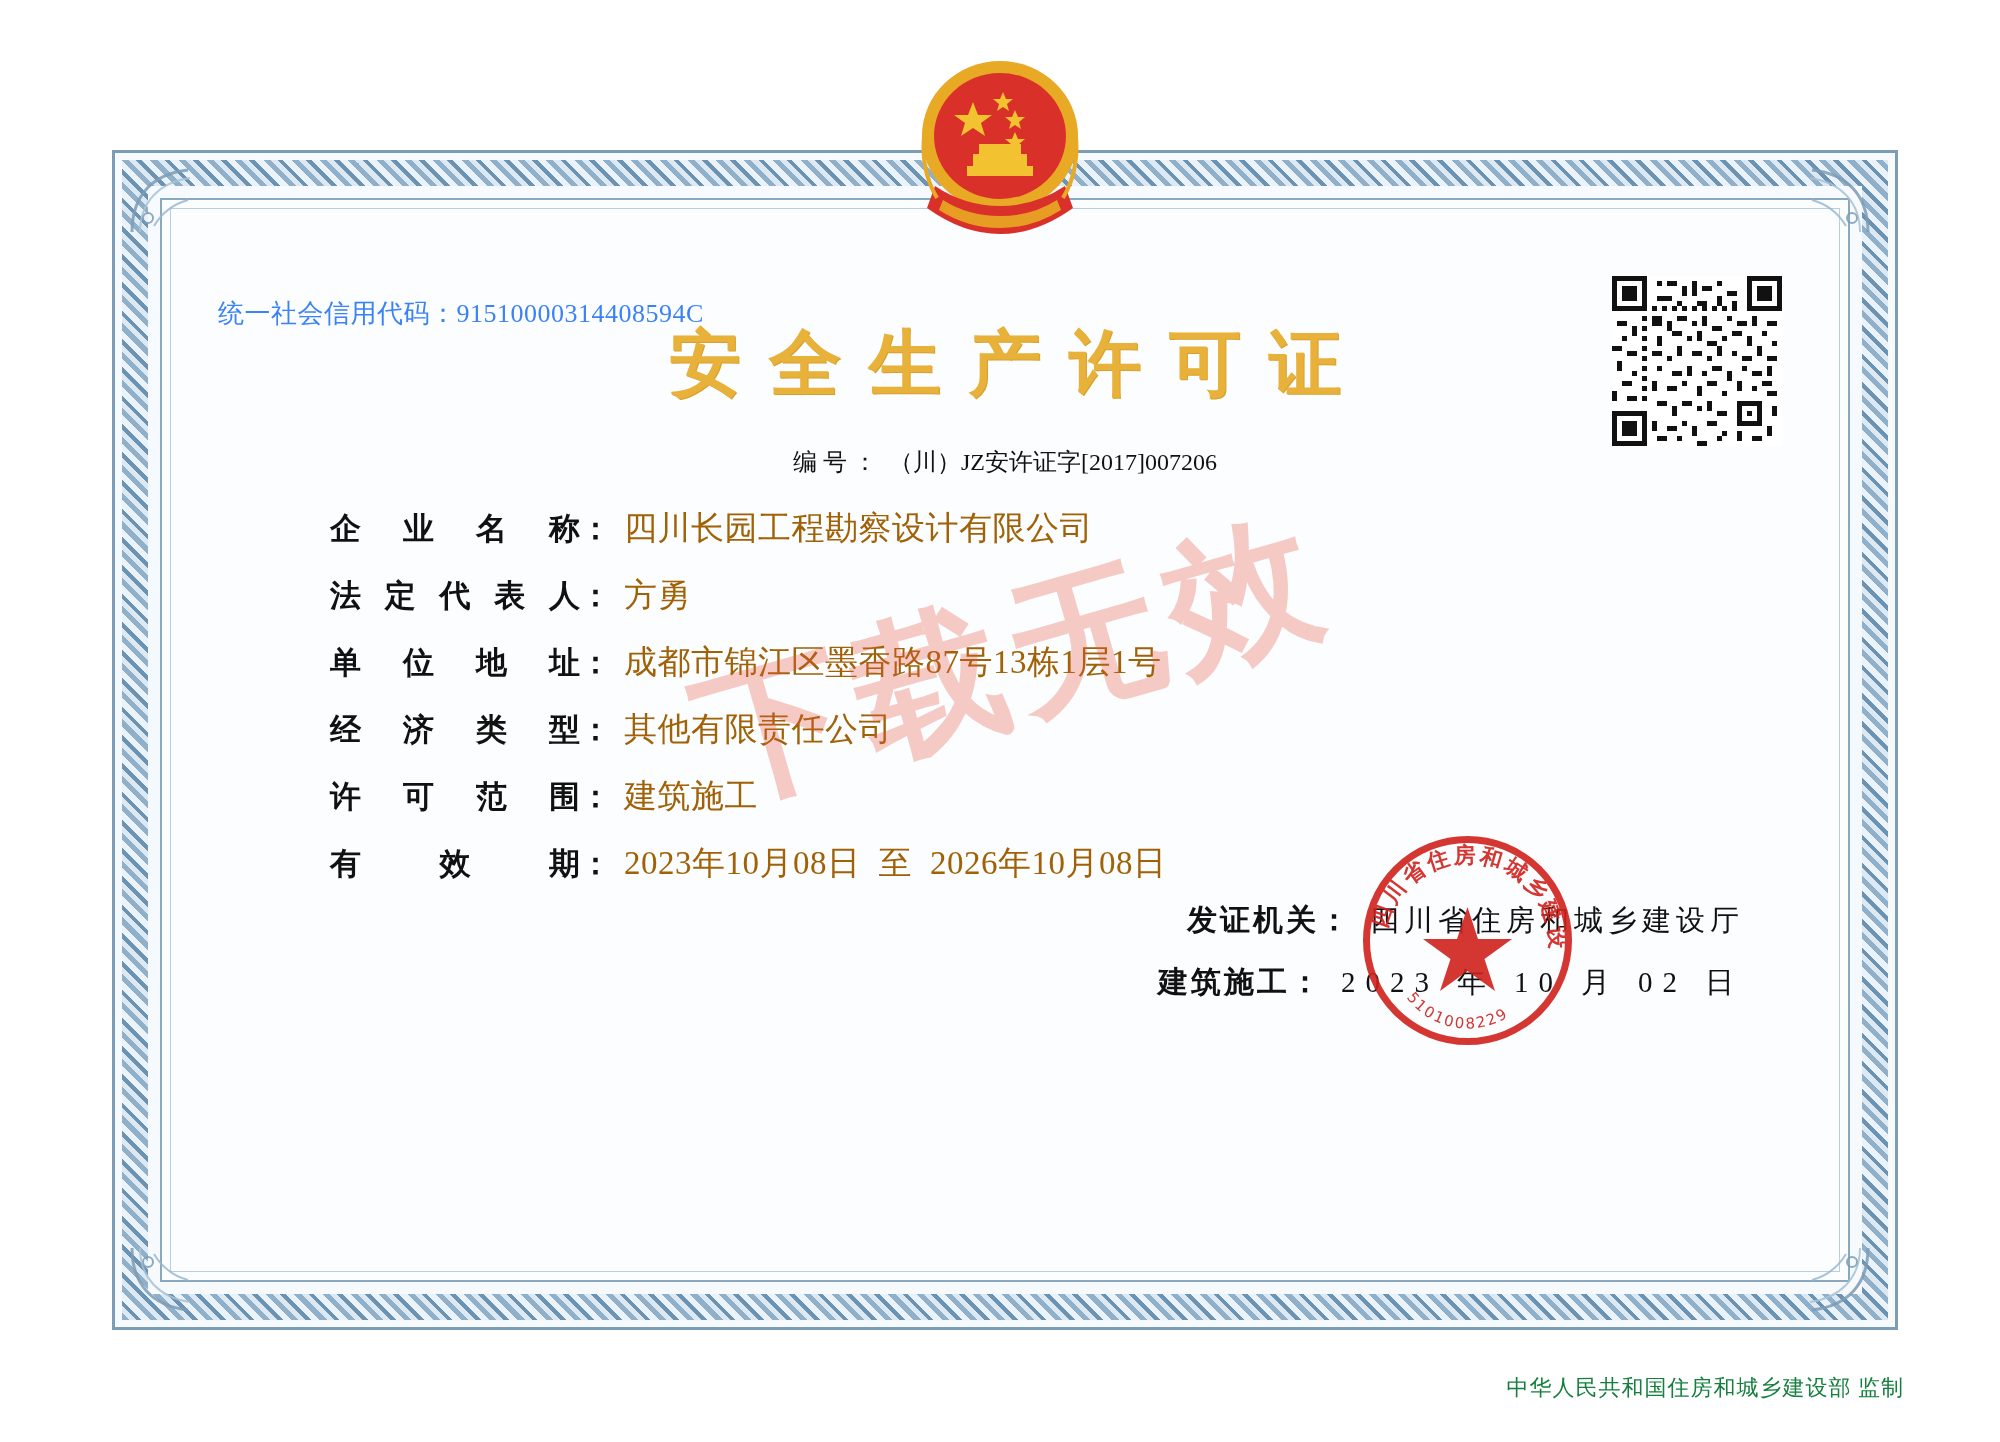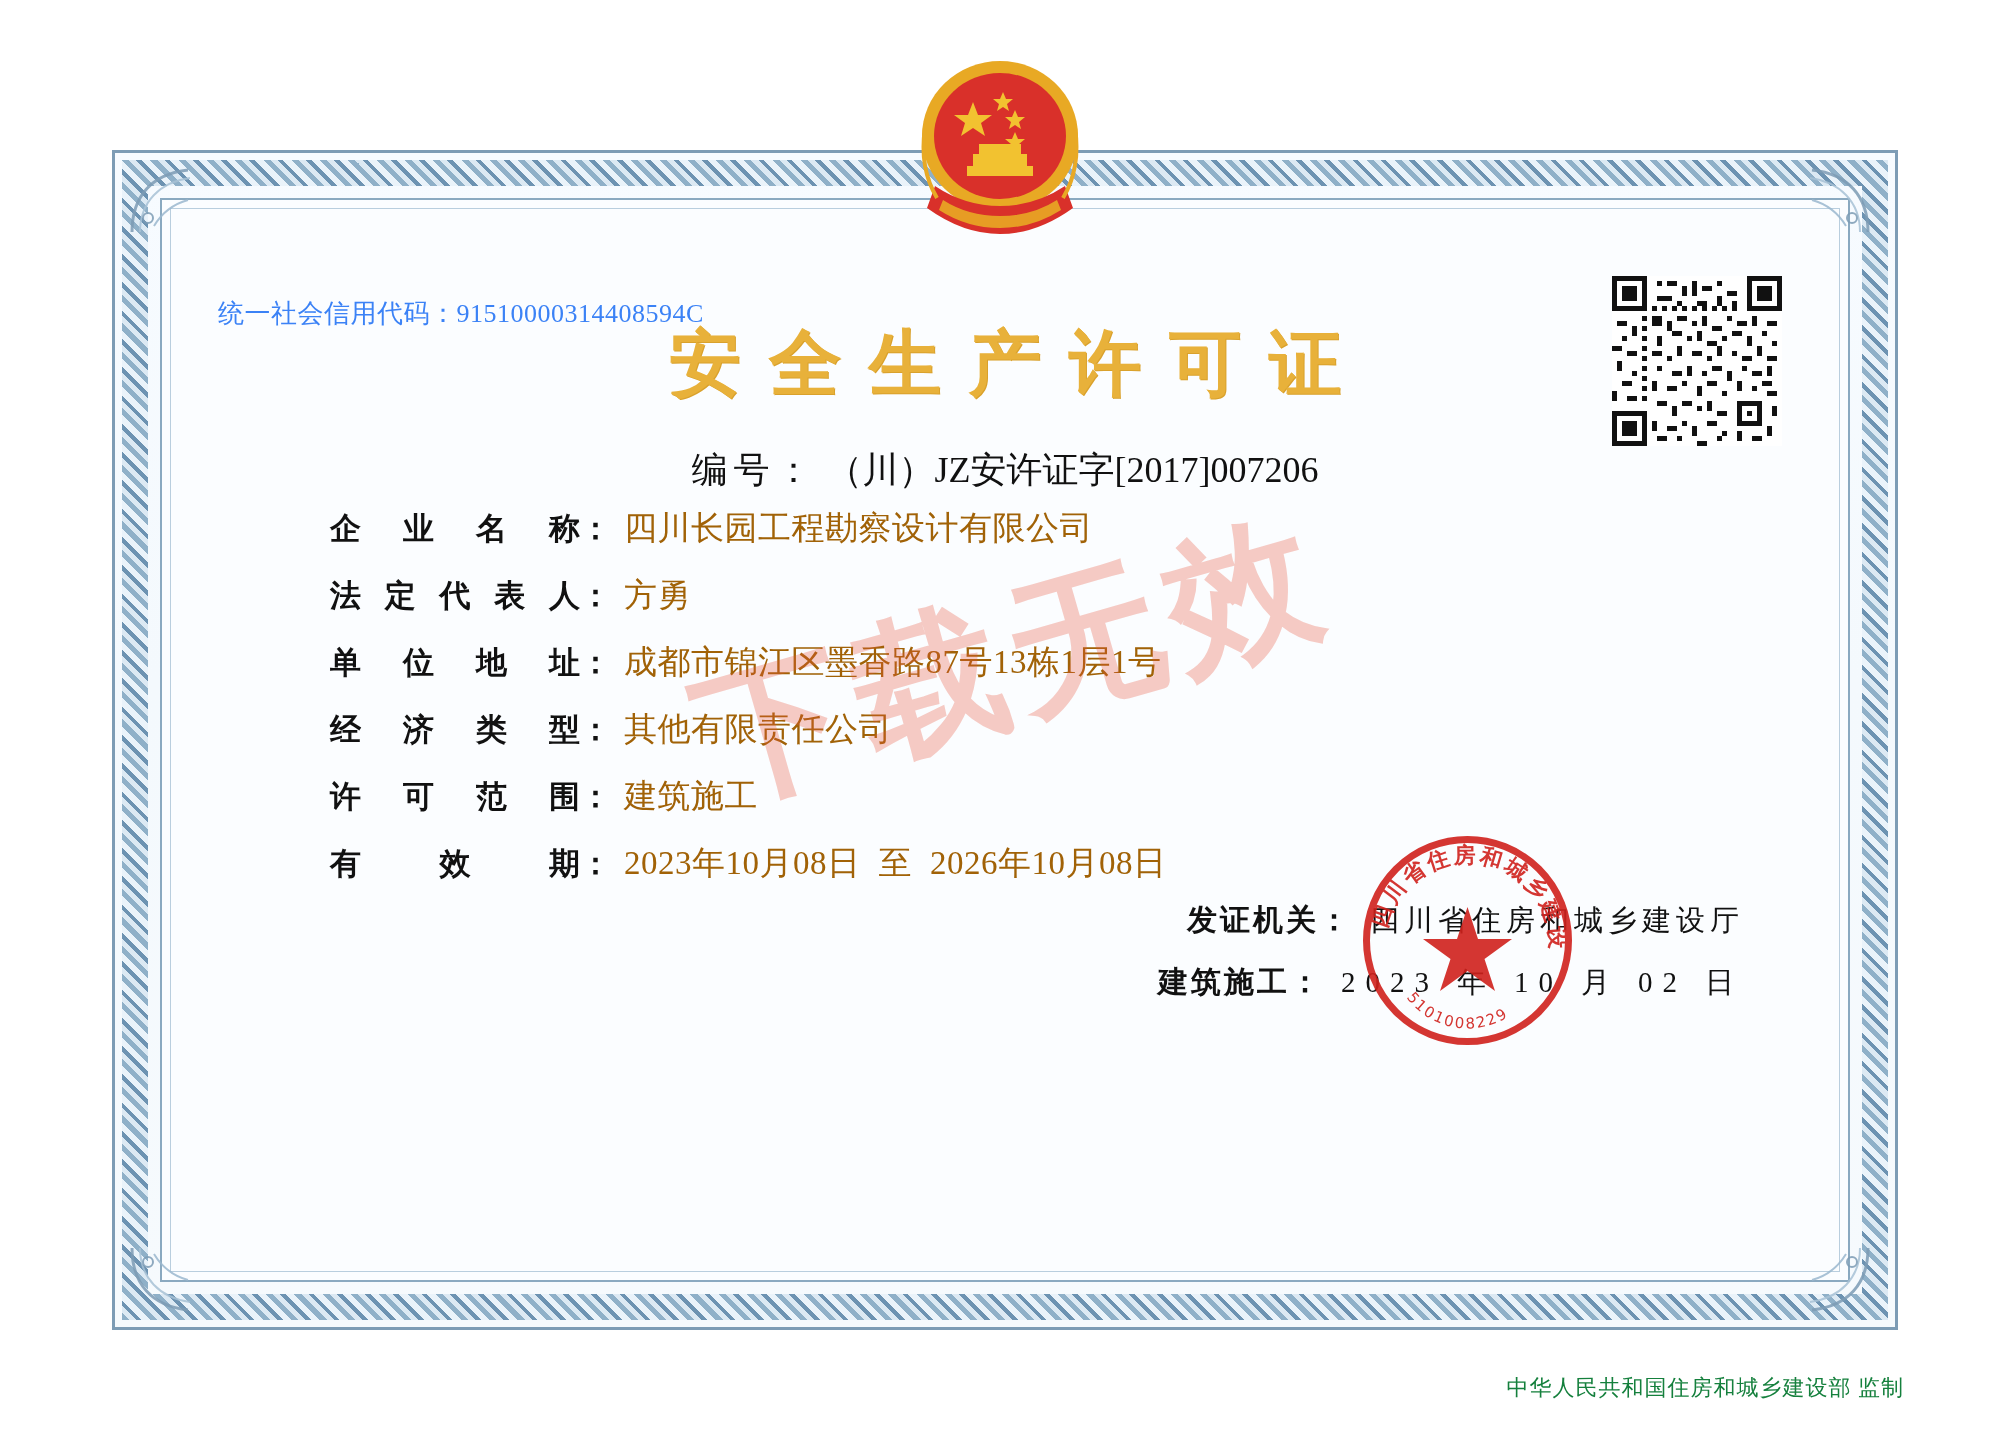--- a/index.html
+++ b/index.html
@@ -141,21 +141,21 @@
     font-family: "DejaVu Sans", "Liberation Sans", sans-serif;
     text-shadow: 1px 1px 0 #d9a12c;
   }
 
   .serial {
     position: absolute;
     left: 0;
     top: 238px;
     width: 1670px;
     text-align: center;
-    font-size: 36px;
+    font-size: 24px;
     color: #111;
     font-family: Liberation Serif, serif;
   }
   .serial .lbl { letter-spacing: 6px; }
 
   
   .fields {
     position: absolute;
     left: 160px;
     top: 298px;

